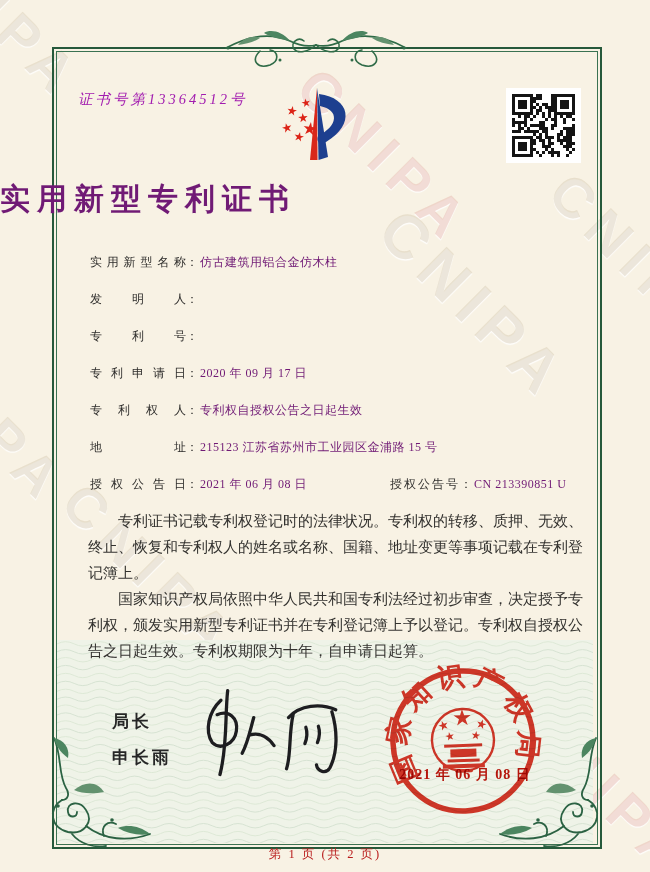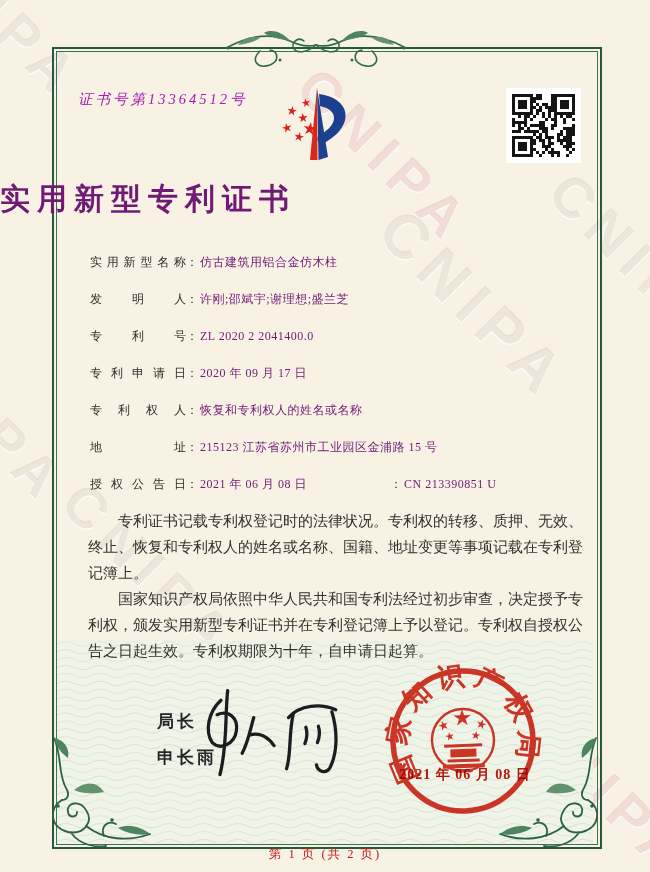--- a/index.html
+++ b/index.html
@@ -44,21 +44,21 @@
   .f-pair2{display:flex;align-items:center;margin-left:32px;}
   .f-label2{letter-spacing:2px;}
   
   .body-text{position:absolute;left:88px;top:508px;width:500px;z-index:5;
              font-size:15px;line-height:26px;color:#33322f;}
   .body-text p{margin:0;text-indent:2em;}
   
   .director{position:absolute;left:112px;top:710px;z-index:5;
             font-family:"Liberation Sans","DejaVu Sans",sans-serif;
             font-weight:700;font-size:17px;letter-spacing:3px;color:#262626;}
-  .director div{margin-bottom:13px;margin-left:45px;}
+  .director div{margin-bottom:13px;}
   .sig{position:absolute;left:192px;top:684px;width:164px;height:98px;z-index:5;}
   .seal{position:absolute;left:378px;top:656px;width:170px;height:170px;z-index:6;
         opacity:0.93;mix-blend-mode:multiply;transform:rotate(-2deg);}
   .seal-date{position:absolute;left:385px;top:766px;width:160px;text-align:center;
              font-size:14px;font-weight:700;letter-spacing:1px;color:#c3170d;z-index:7;
              mix-blend-mode:multiply;}
   
   .footer{position:absolute;left:0;top:846px;width:100%;text-align:center;
           font-size:12.5px;letter-spacing:2px;color:#b91c1c;z-index:5;}
   .star{fill:#dc2417;}
@@ -624,47 +624,46 @@
 
   <div class="fields">
     <div class="f-row">
       <span class="f-label">实用新型名称</span>
         <span class="f-colon">：</span>
       <span class="f-value">仿古建筑用铝合金仿木柱</span>
     </div>
     <div class="f-row">
       <span class="f-label">发明人</span>
         <span class="f-colon">：</span>
-      <span class="f-value">许刚;邵斌宇;谢理想;盛兰芝</span>
     </div>
     <div class="f-row">
       <span class="f-label">专利号</span>
         <span class="f-colon">：</span>
-      <span class="f-value">ZL 2020 2 2041400.0</span>
     </div>
     <div class="f-row">
       <span class="f-label">专利申请日</span>
         <span class="f-colon">：</span>
       <span class="f-value">2020 年 09 月 17 日</span>
     </div>
     <div class="f-row">
       <span class="f-label">专利权人</span>
         <span class="f-colon">：</span>
-      <span class="f-value">恢复和专利权人的姓名或名称</span>
+      <span class="f-value">专利权自授权公告之日起生效</span>
     </div>
     <div class="f-row">
       <span class="f-label">地址</span>
         <span class="f-colon">：</span>
       <span class="f-value">215123 江苏省苏州市工业园区金浦路 15 号</span>
     </div>
     <div class="f-row">
       <span class="f-label">授权公告日</span>
         <span class="f-colon">：</span>
       <span class="f-value" style="width:158px;">2021 年 06 月 08 日</span>
       <span class="f-pair2">
+        <span class="f-label2">授权公告号</span>
           <span class="f-colon">：</span>
         <span class="f-value">CN 213390851 U</span>
       </span>
     </div>
   </div>
 
   <div class="body-text">
     <p>专利证书记载专利权登记时的法律状况。专利权的转移、质押、无效、终止、恢复和专利权人的姓名或名称、国籍、地址变更等事项记载在专利登记簿上。</p>
     <p>国家知识产权局依照中华人民共和国专利法经过初步审查，决定授予专利权，颁发实用新型专利证书并在专利登记簿上予以登记。专利权自授权公告之日起生效。专利权期限为十年，自申请日起算。</p>
   </div>

